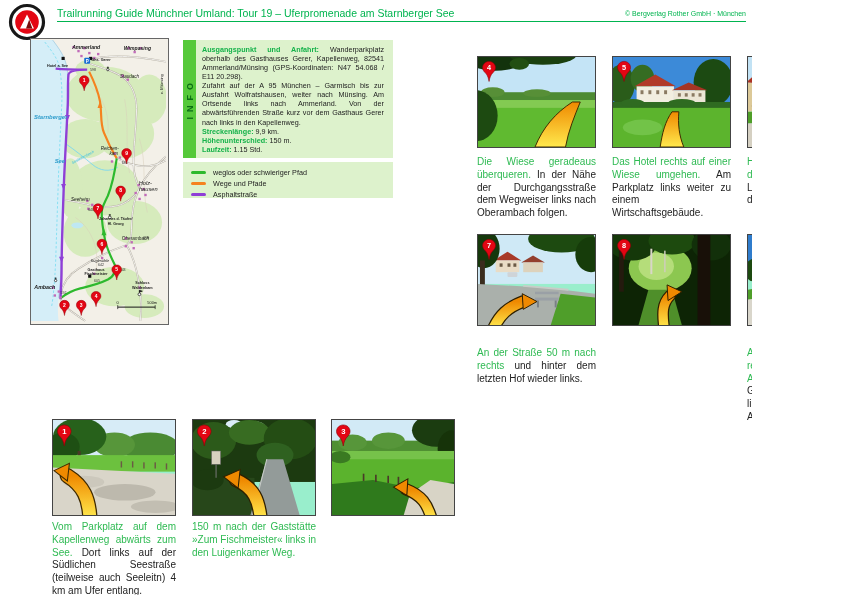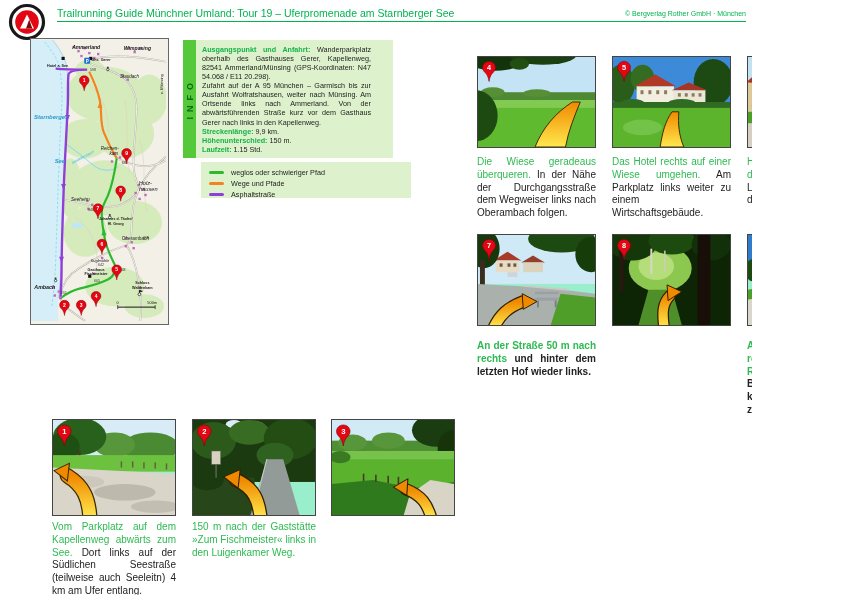--- a/index.html
+++ b/index.html
@@ -10,36 +10,36 @@
   .hdr-title{position:absolute;left:57px;top:7px;font-size:10.5px;color:#00b44f;}
   .hdr-copy{position:absolute;right:6px;top:10px;font-size:7px;color:#00b44f;}
   .hdr-rule{position:absolute;left:57px;right:6px;top:21px;height:1px;background:#00b44f;}
   
   .map{position:absolute;left:30px;top:38px;width:137px;height:285px;border:1px solid #666;background:#f3f0e8;}
   .map svg{display:block;}
   
   .infobox{position:absolute;left:183px;top:40px;width:210px;height:118px;background:#ddf2cc;display:flex;box-sizing:border-box;}
   .strip{width:13px;background:#56c93a;display:flex;align-items:center;justify-content:center;flex:none;}
   .strip span{writing-mode:vertical-rl;transform:rotate(180deg);color:#0b6e14;font-weight:bold;font-size:9px;letter-spacing:5px;}
-  .info-body{padding:5px 22px 4px 6px;font-size:7.2px;line-height:1.26;text-align:justify;}
+  .info-body{padding:5px 9px 4px 6px;font-size:7.2px;line-height:1.26;text-align:justify;}
   .info-body p{margin:0;}
   .gb{color:#15b24a;font-weight:bold;}
-  .legendbox{position:absolute;left:201px;top:162px;width:210px;height:36px;background:#ddf2cc;box-sizing:border-box;padding:4px 8px;}
+  .legendbox{position:absolute;left:183px;top:162px;width:210px;height:36px;background:#ddf2cc;box-sizing:border-box;padding:4px 8px;}
   .leg-row{display:flex;align-items:center;gap:7px;height:9.5px;margin:1.5px 0;font-size:7.2px;}
   .sw{width:15px;height:2.6px;border-radius:2px;flex:none;}
   .sw1{background:#2db92d;} .sw2{background:#f5821f;} .sw3{background:#8f3fd6;}
   
   .panel{position:absolute;}
   .photo{position:relative;width:100%;border:1px solid #444;box-sizing:border-box;overflow:hidden;background:#9ec;}
   .ph92{height:92px;} .ph97{height:97px;}
   .photo svg.scene{position:absolute;left:0;top:0;width:100%;height:100%;}
   .photo svg.pinov{position:absolute;left:0;top:0;width:100%;height:100%;}
   .cap{font-size:10px;line-height:1.28;text-align:justify;margin:0;}
   .cap .g{color:#2eba52;}
-  .mt8{margin-top:8px;} .mt15{margin-top:14px;font-weight:bold;} .mt6{margin-top:5px;}
+  .mt8{margin-top:8px;} .mt15{margin-top:21px;} .mt6{margin-top:5px;}
 </style>
 </head>
 <body>
 
 <div class="page">
 
   <svg width="0" height="0" style="position:absolute" aria-hidden="true">
     <defs>
       <linearGradient id="gp" x1="0" y1="0" x2="0" y2="1">
         <stop offset="0" stop-color="#ef8900"></stop>

